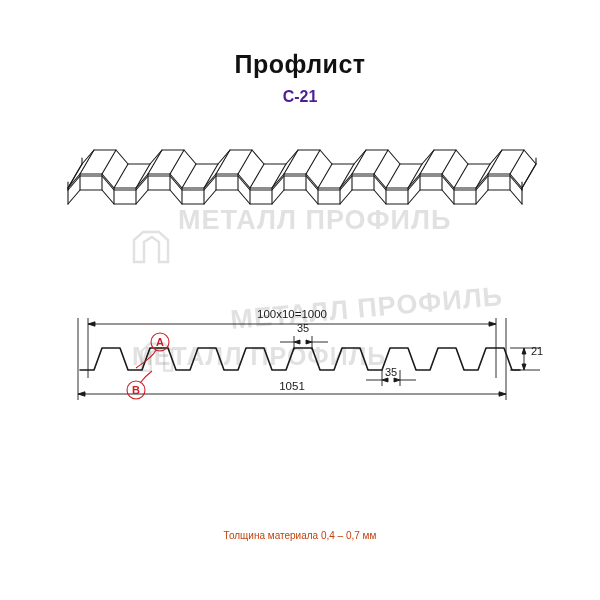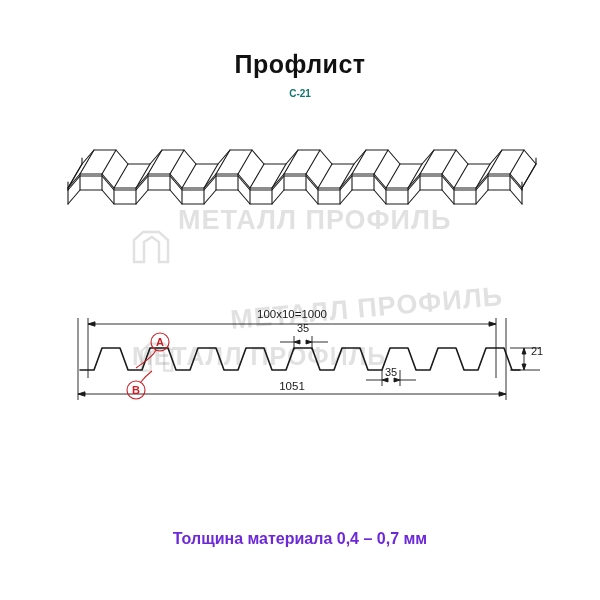--- a/index.html
+++ b/index.html
@@ -30,33 +30,33 @@
     font-weight: bold;
     letter-spacing: 0.5px;
     color: #111;
   }
   .subtitle {
     position: absolute;
     top: 88px;
     left: 0;
     width: 600px;
     text-align: center;
-    font-size: 10px;
+    font-size: 16px;
     font-weight: bold;
-    color: #0f766e;
+    color: #4c1d95;
   }
   .footer-note {
     position: absolute;
     top: 530px;
     left: 0;
     width: 600px;
     text-align: center;
-    font-size: 16px;
-    font-weight: bold;
-    color: #6d28d9;
+    font-size: 10px;
+    font-weight: normal;
+    color: #c2410c;
   }
   .iso-wrap {
     position: absolute;
     top: 130px;
     left: 60px;
     width: 490px;
     height: 115px;
   }
   .section-wrap {
     position: absolute;

